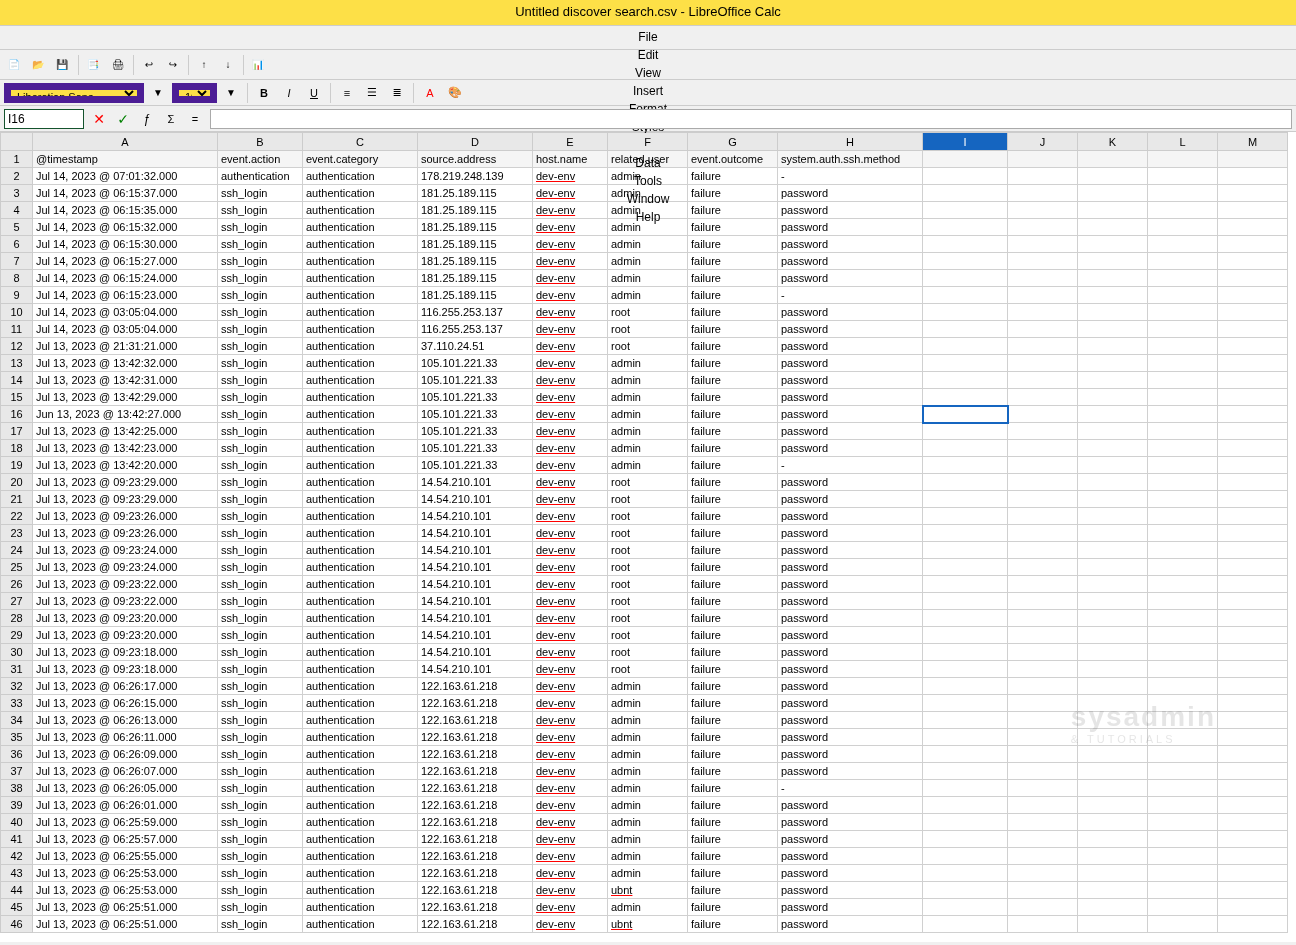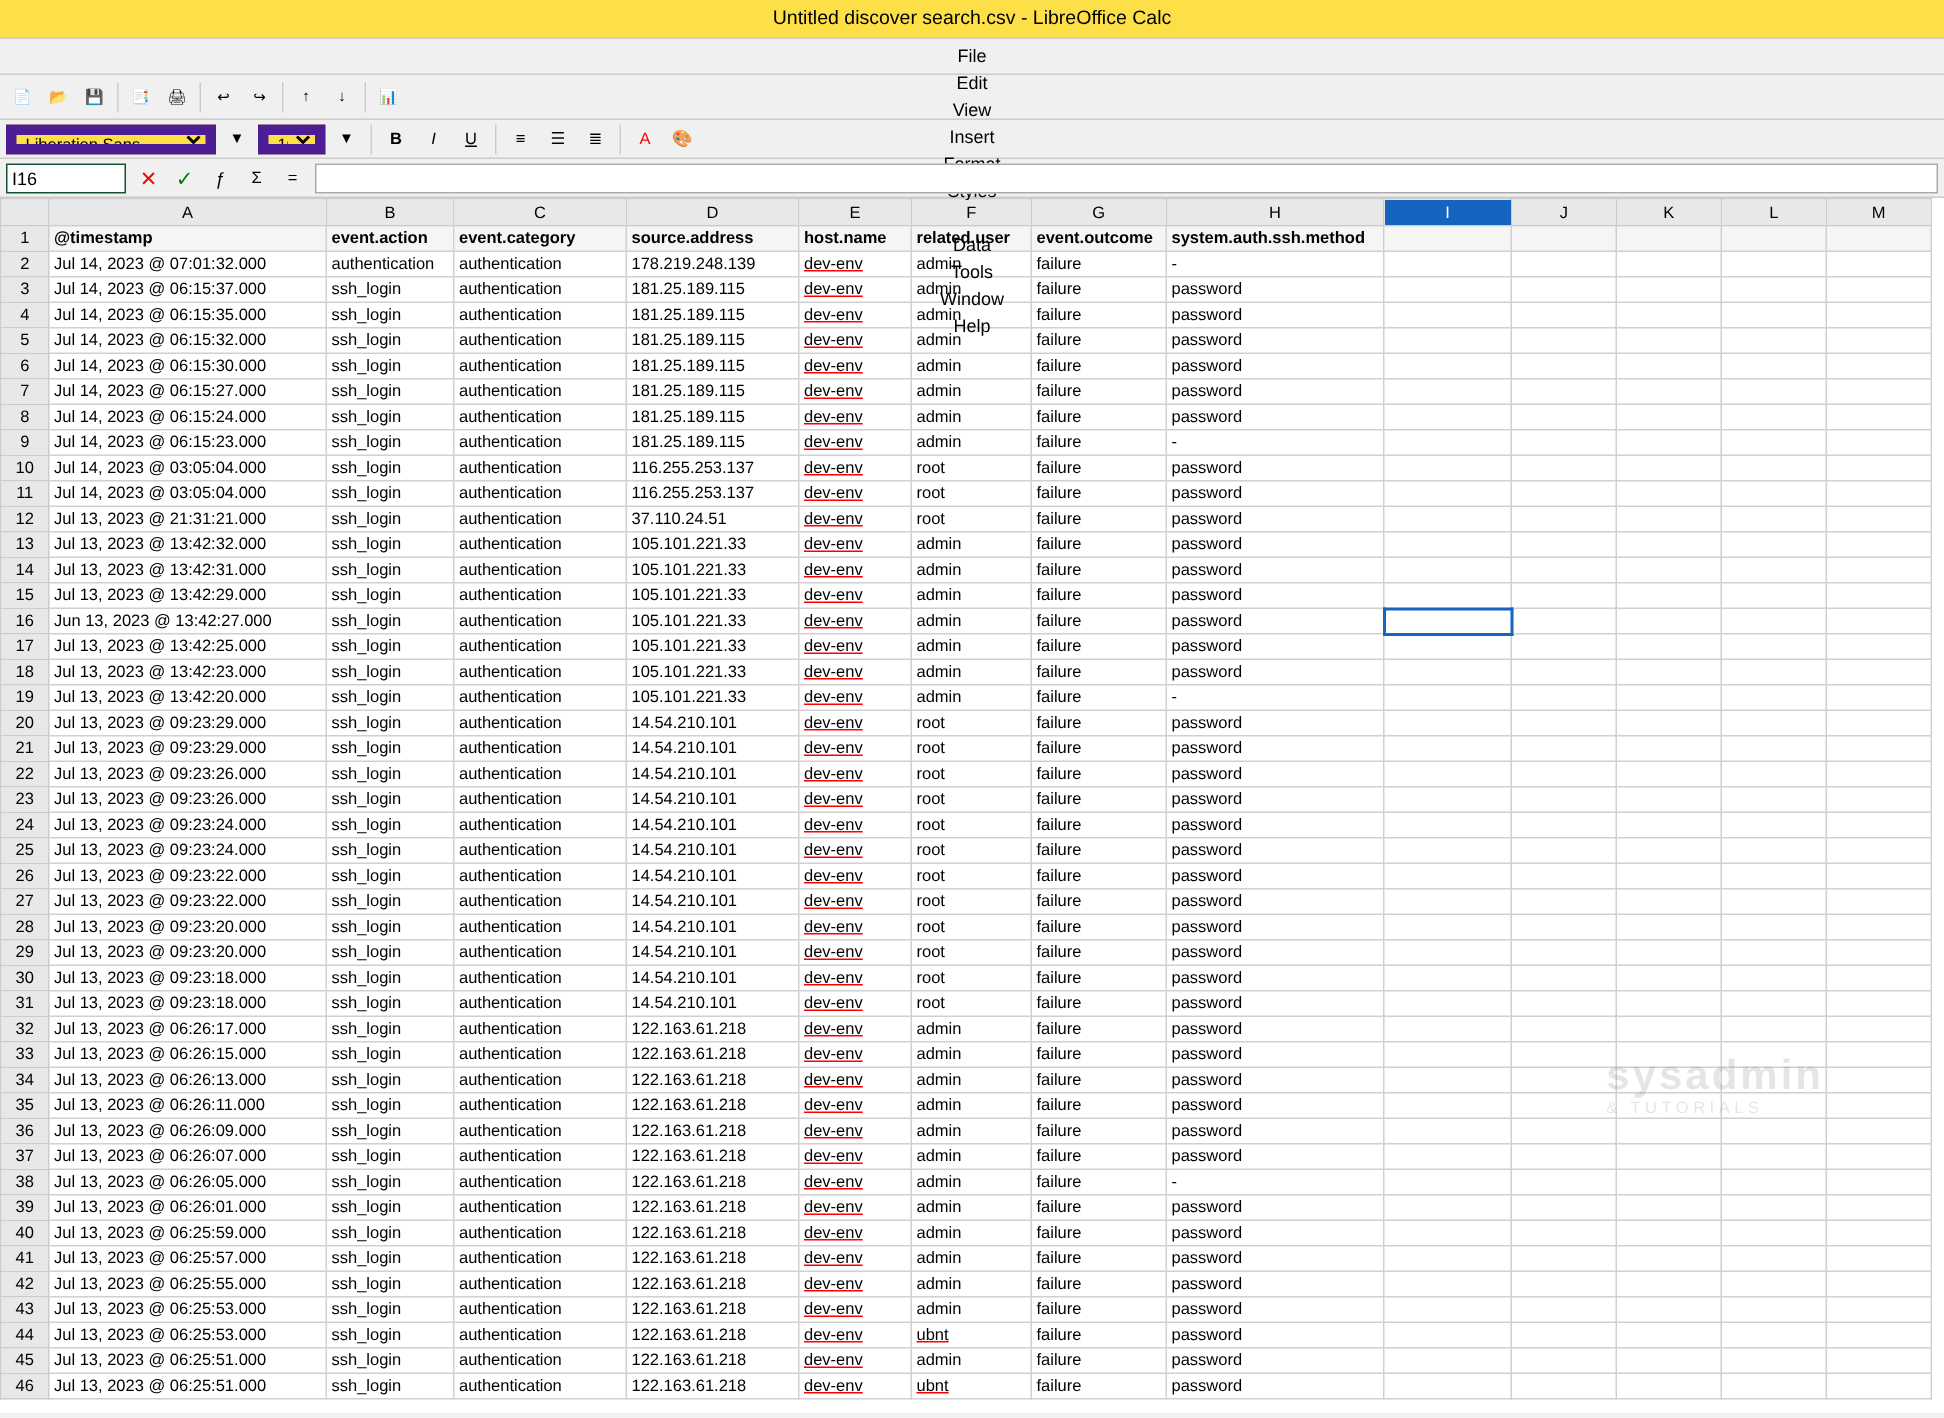--- a/index.html
+++ b/index.html
@@ -163,21 +163,21 @@
       white-space: nowrap;
       overflow: hidden;
       height: 16px;
       background: white;
     }
     td.cell.active {
       border: 2px solid #1565c0;
       background: white;
     }
     td.cell.header-cell {
-      font-weight: bold;
+      font-weight: normal;
       background: #f5f5f5;
     }
 
     
     .col-rn { width: 32px; }
     .col-a { width: 185px; }
     .col-b { width: 85px; }
     .col-c { width: 115px; }
     .col-d { width: 115px; }
     .col-e { width: 75px; }

